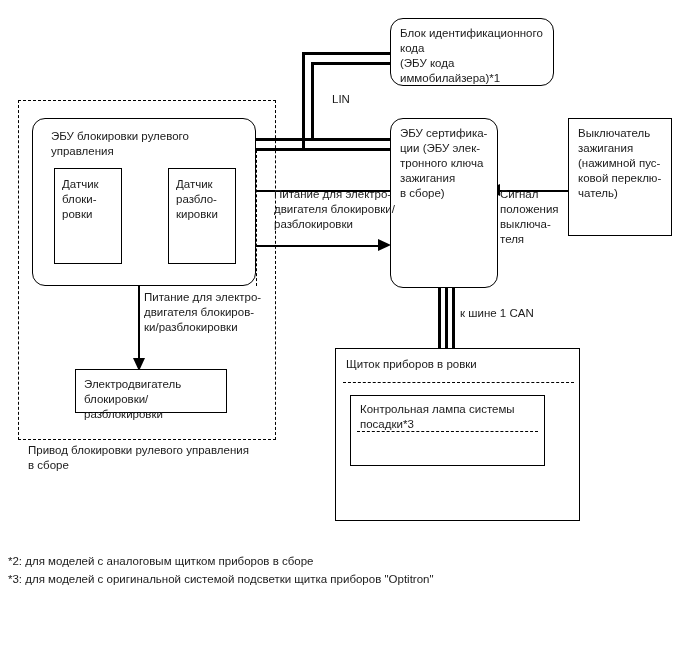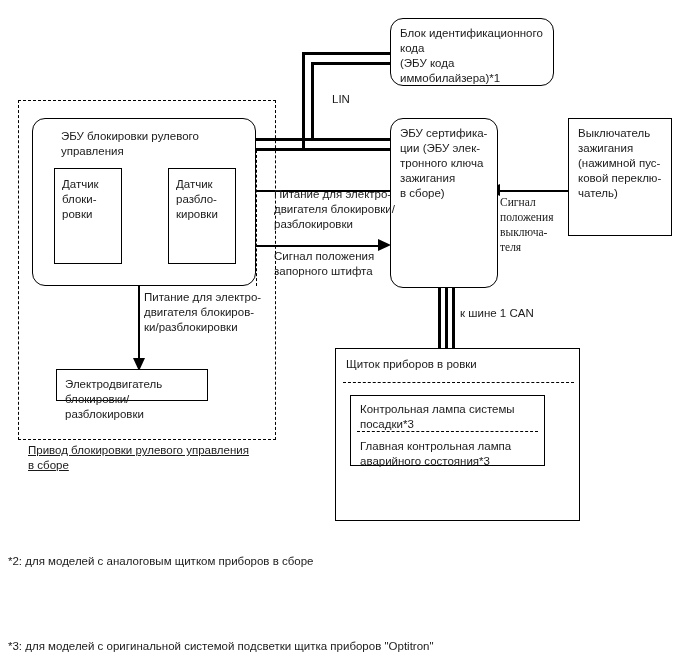--- a/index.html
+++ b/index.html
@@ -134,28 +134,26 @@
   <div class="freetext" style="left:460px; top:306px;">к шине 1 CAN</div>
 
   <div class="hline" style="left:256px; top:190px; width:136px;"></div>
   <div class="arrow arrow-left" style="left:243px; top:184px;"></div>
   <div class="freetext" style="left: 274px; top: 187px; width: 130px; white-space: pre-line;">Питание для электро-
 двигателя блокировки/
 разблокировки</div>
 
   <div class="hline" style="left:256px; top:245px; width:124px;"></div>
   <div class="arrow arrow-right" style="left:378px; top:239px;"></div>
-  <div class="freetext" style="left: 274px; top: 249px; width: 120px; white-space: pre-line;">Сигнал положения
-запорного штифта</div>
 
   <div class="vline-dotted" style="left:256px; top:150px; height:136px;"></div>
 
   <div class="hline" style="left:500px; top:190px; width:68px;"></div>
   <div class="arrow arrow-left" style="left:487px; top:184px;"></div>
-  <div class="freetext" style="left: 500px; top: 195px; width: 60px; white-space: pre-line; font-family: Liberation Serif, serif;">Сигнал
+  <div class="freetext" style="left: 500px; top: 187px; width: 60px; white-space: pre-line;">Сигнал
 положения
 выключа-
 теля</div>
 
   <div class="vline" style="left:138px; top:283px; height:82px;"></div>
   <div class="arrow arrow-down" style="left:133px; top:358px;"></div>
   <div class="freetext" style="left: 144px; top: 290px; width: 128px; white-space: pre-line;">Питание для электро-
 двигателя блокиров-
 ки/разблокировки</div>
 
@@ -174,53 +172,51 @@
 
   <div class="box" style="left:568px; top:118px; width:104px; height:118px;">
     <span style="white-space:pre-line;">Выключатель
 зажигания
 (нажимной пус-
 ковой переклю-
 чатель)</span>
   </div>
 
   <div class="box rounded" style="left:32px; top:118px; width:224px; height:168px; padding:10px 12px;">
-    <span style="white-space:pre-line; display:block; margin-left:16px;">ЭБУ блокировки рулевого
+    <span style="white-space:pre-line; display:block; margin-left:6px;">ЭБУ блокировки рулевого
 управления</span>
   </div>
 
   <div class="box" style="left:54px; top:168px; width:68px; height:96px; padding:8px 7px;">
     <span style="white-space:pre-line;">Датчик
 блоки-
 ровки</span>
   </div>
   <div class="box" style="left:168px; top:168px; width:68px; height:96px; padding:8px 7px;">
     <span style="white-space:pre-line;">Датчик
 разбло-
 кировки</span>
   </div>
 
-  <div class="box" style="left:56px; top:369px; width:152px; height:32px; padding:7px 8px;">
+  <div class="box" style="left:75px; top:369px; width:152px; height:44px; padding:7px 8px;">
     <span style="white-space:pre-line;">Электродвигатель
 блокировки/разблокировки</span>
   </div>
 
-  <div class="freetext" style="left: 28px; top: 443px; width: 250px; white-space: pre-line; text-decoration: underline;">Привод блокировки рулевого управления
+  <div class="freetext" style="left: 28px; top: 443px; width: 250px; white-space: pre-line;">Привод блокировки рулевого управления
 в сборе</div>
 
   <div class="box" style="left:335px; top:348px; width:245px; height:173px; padding:0;">
     <div style="padding:8px 10px 6px 10px;">Щиток приборов в ровки</div>
     <div class="hline-dashed" style="left:7px; top:33px; width:231px;"></div>
   </div>
 
   <div class="box" style="left:350px; top:395px; width:195px; height:71px; padding:0;">
     <div style="padding: 6px 9px 0px; white-space: pre-line;" style2="">Контрольная лампа системы
 посадки*3</div>
     <div class="hline-dashed" style="left:6px; top:35px; width:181px;"></div>
-    <div style="padding: 7px 9px 0px; white-space: pre-line;">Главная контрольная лампа
-аварийного состояния*3</div>
   </div>
 
 
   <div class="note" style="left:8px; top:554px;">*2: для моделей с аналоговым щитком приборов в сборе</div>
-  <div class="note" style="left:8px; top:639px;text-align:right;">*3: для моделей с оригинальной системой подсветки щитка приборов "Optitron"</div>
+  <div class="note" style="left:8px; top:572px;text-align:right;">*3: для моделей с оригинальной системой подсветки щитка приборов "Optitron"</div>
 
 </div>
 
 </body></html>

